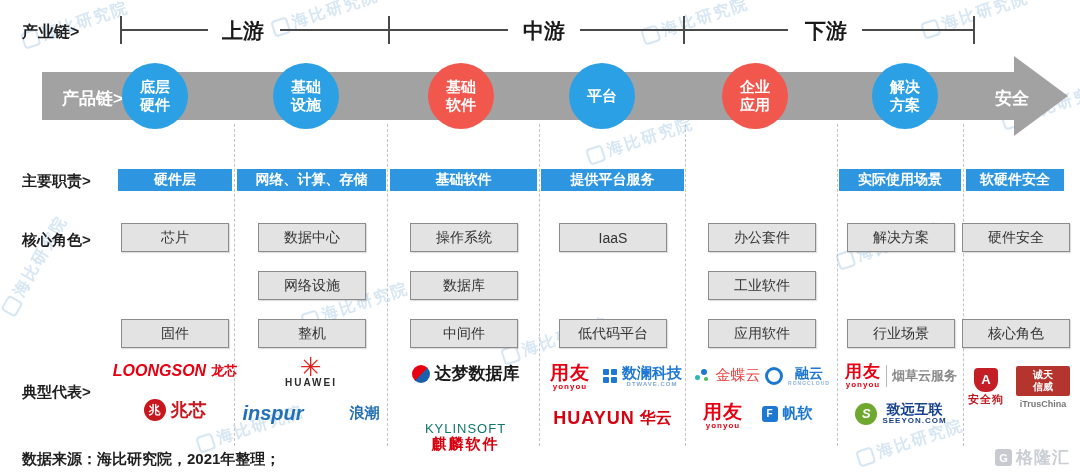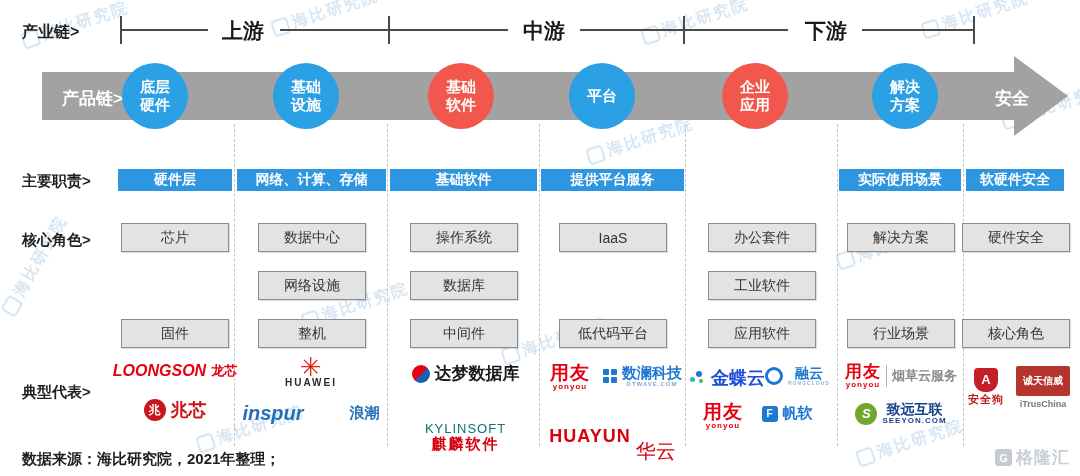--- a/index.html
+++ b/index.html
@@ -50,43 +50,43 @@
   .dm-main{color:#1a1a1a;font-weight:900;font-size:17px;}
   .kylin-main{color:#0f766e;font-weight:400;font-size:13px;letter-spacing:1px;margin-top:24px;}
   .kylin-tail{color:#d7000f;font-weight:900;font-size:15px;letter-spacing:2px;}
   .yy-main{color:#e60012;font-weight:900;font-size:19px;letter-spacing:1px;}
   .yy-sub{color:#e60012;font-weight:600;font-size:8px;letter-spacing:1px;}
   .dt-icon{width:14px;height:14px;display:grid;grid-template-columns:6px 6px;grid-template-rows:6px 6px;gap:2px;}
   .dt-icon b{background:#1e78d2;border-radius:1px;}
   .dt-main{color:#1e78d2;font-weight:800;font-size:15px;}
   .dt-sub{color:#7fa8d6;font-weight:600;font-size:6px;letter-spacing:1px;}
   .hy-main{color:#d7000f;font-weight:900;font-size:18px;letter-spacing:1px;}
-  .hy-tail{color:#d7000f;font-weight:400;font-size:20px;margin-top:30px;}
+  .hy-tail{color:#d7000f;font-weight:700;font-size:16px;}
   .kd-icon{position:relative;width:16px;height:16px;}
   .kd-icon i{position:absolute;border-radius:50%;}
   .kd-d1{left:0;top:7px;width:5px;height:5px;background:#29b9b4;}
   .kd-d2{left:6px;top:1px;width:6px;height:6px;background:#1e78d2;}
   .kd-d3{left:9px;top:9px;width:4px;height:4px;background:#49b85f;}
-  .kd-main{color:#1d4ed8;font-weight:700;font-size:18px;}
+  .kd-main{color:#ef4444;font-weight:400;font-size:15px;}
   .rc-icon{width:12px;height:12px;border:3px solid #1e78d2;border-radius:50%;}
   .rc-main{color:#1e78d2;font-weight:800;font-size:14px;}
   .rc-sub{color:#8fb4dd;font-weight:600;font-size:5px;letter-spacing:1px;}
   .fr-icon{width:16px;height:16px;border-radius:3px;background:#1e78d2;color:#fff;font-size:10px;font-weight:800;
            display:flex;align-items:center;justify-content:center;}
   .fr-main{color:#1e78d2;font-weight:800;font-size:15px;}
   .tb-div{width:1px;height:22px;background:#b5b5b5;}
   .tb-tail{color:#8a8a8a;font-weight:600;font-size:13px;}
   .sy-icon{width:22px;height:22px;border-radius:50%;background:#6fa82e;color:#fff;font-size:13px;font-weight:800;
            font-style:italic;display:flex;align-items:center;justify-content:center;}
   .sy-main{color:#16418c;font-weight:900;font-size:14px;}
   .sy-sub{color:#16418c;font-weight:800;font-size:8px;letter-spacing:1px;}
   .sd-shield{width:24px;height:24px;background:#c41e26;border-radius:4px 4px 46% 46%;color:#fff;font-size:13px;
              font-weight:900;display:flex;align-items:center;justify-content:center;}
   .sd-main{color:#c01d22;font-weight:900;font-size:11px;letter-spacing:1px;margin-top:2px;}
-  .it-seal{width:54px;height:30px;background:#b5342e;color:#fff;display:flex;flex-direction:row;align-items:center;
+  .it-seal{width:54px;height:30px;background:#b5342e;color:#fff;display:flex;flex-direction:column;align-items:center;
            justify-content:center;font-size:10px;font-weight:900;line-height:12px;border-radius:2px;}
   .it-main{color:#777;font-weight:800;font-size:9px;margin-top:4px;}
   
   .source{position:absolute;left:22px;top:450px;font-size:15px;font-weight:700;color:#1f1f1f;}
   .brand{position:absolute;right:10px;top:446px;display:flex;align-items:center;gap:4px;}
   .brand-icon{width:17px;height:17px;background:#c7cbd1;border-radius:3px;color:#fff;font-size:11px;font-weight:800;
               display:flex;align-items:center;justify-content:center;}
   .brand-name{color:#c9ced4;font-weight:800;font-size:17px;letter-spacing:1px;}
 </style>
 </head>

